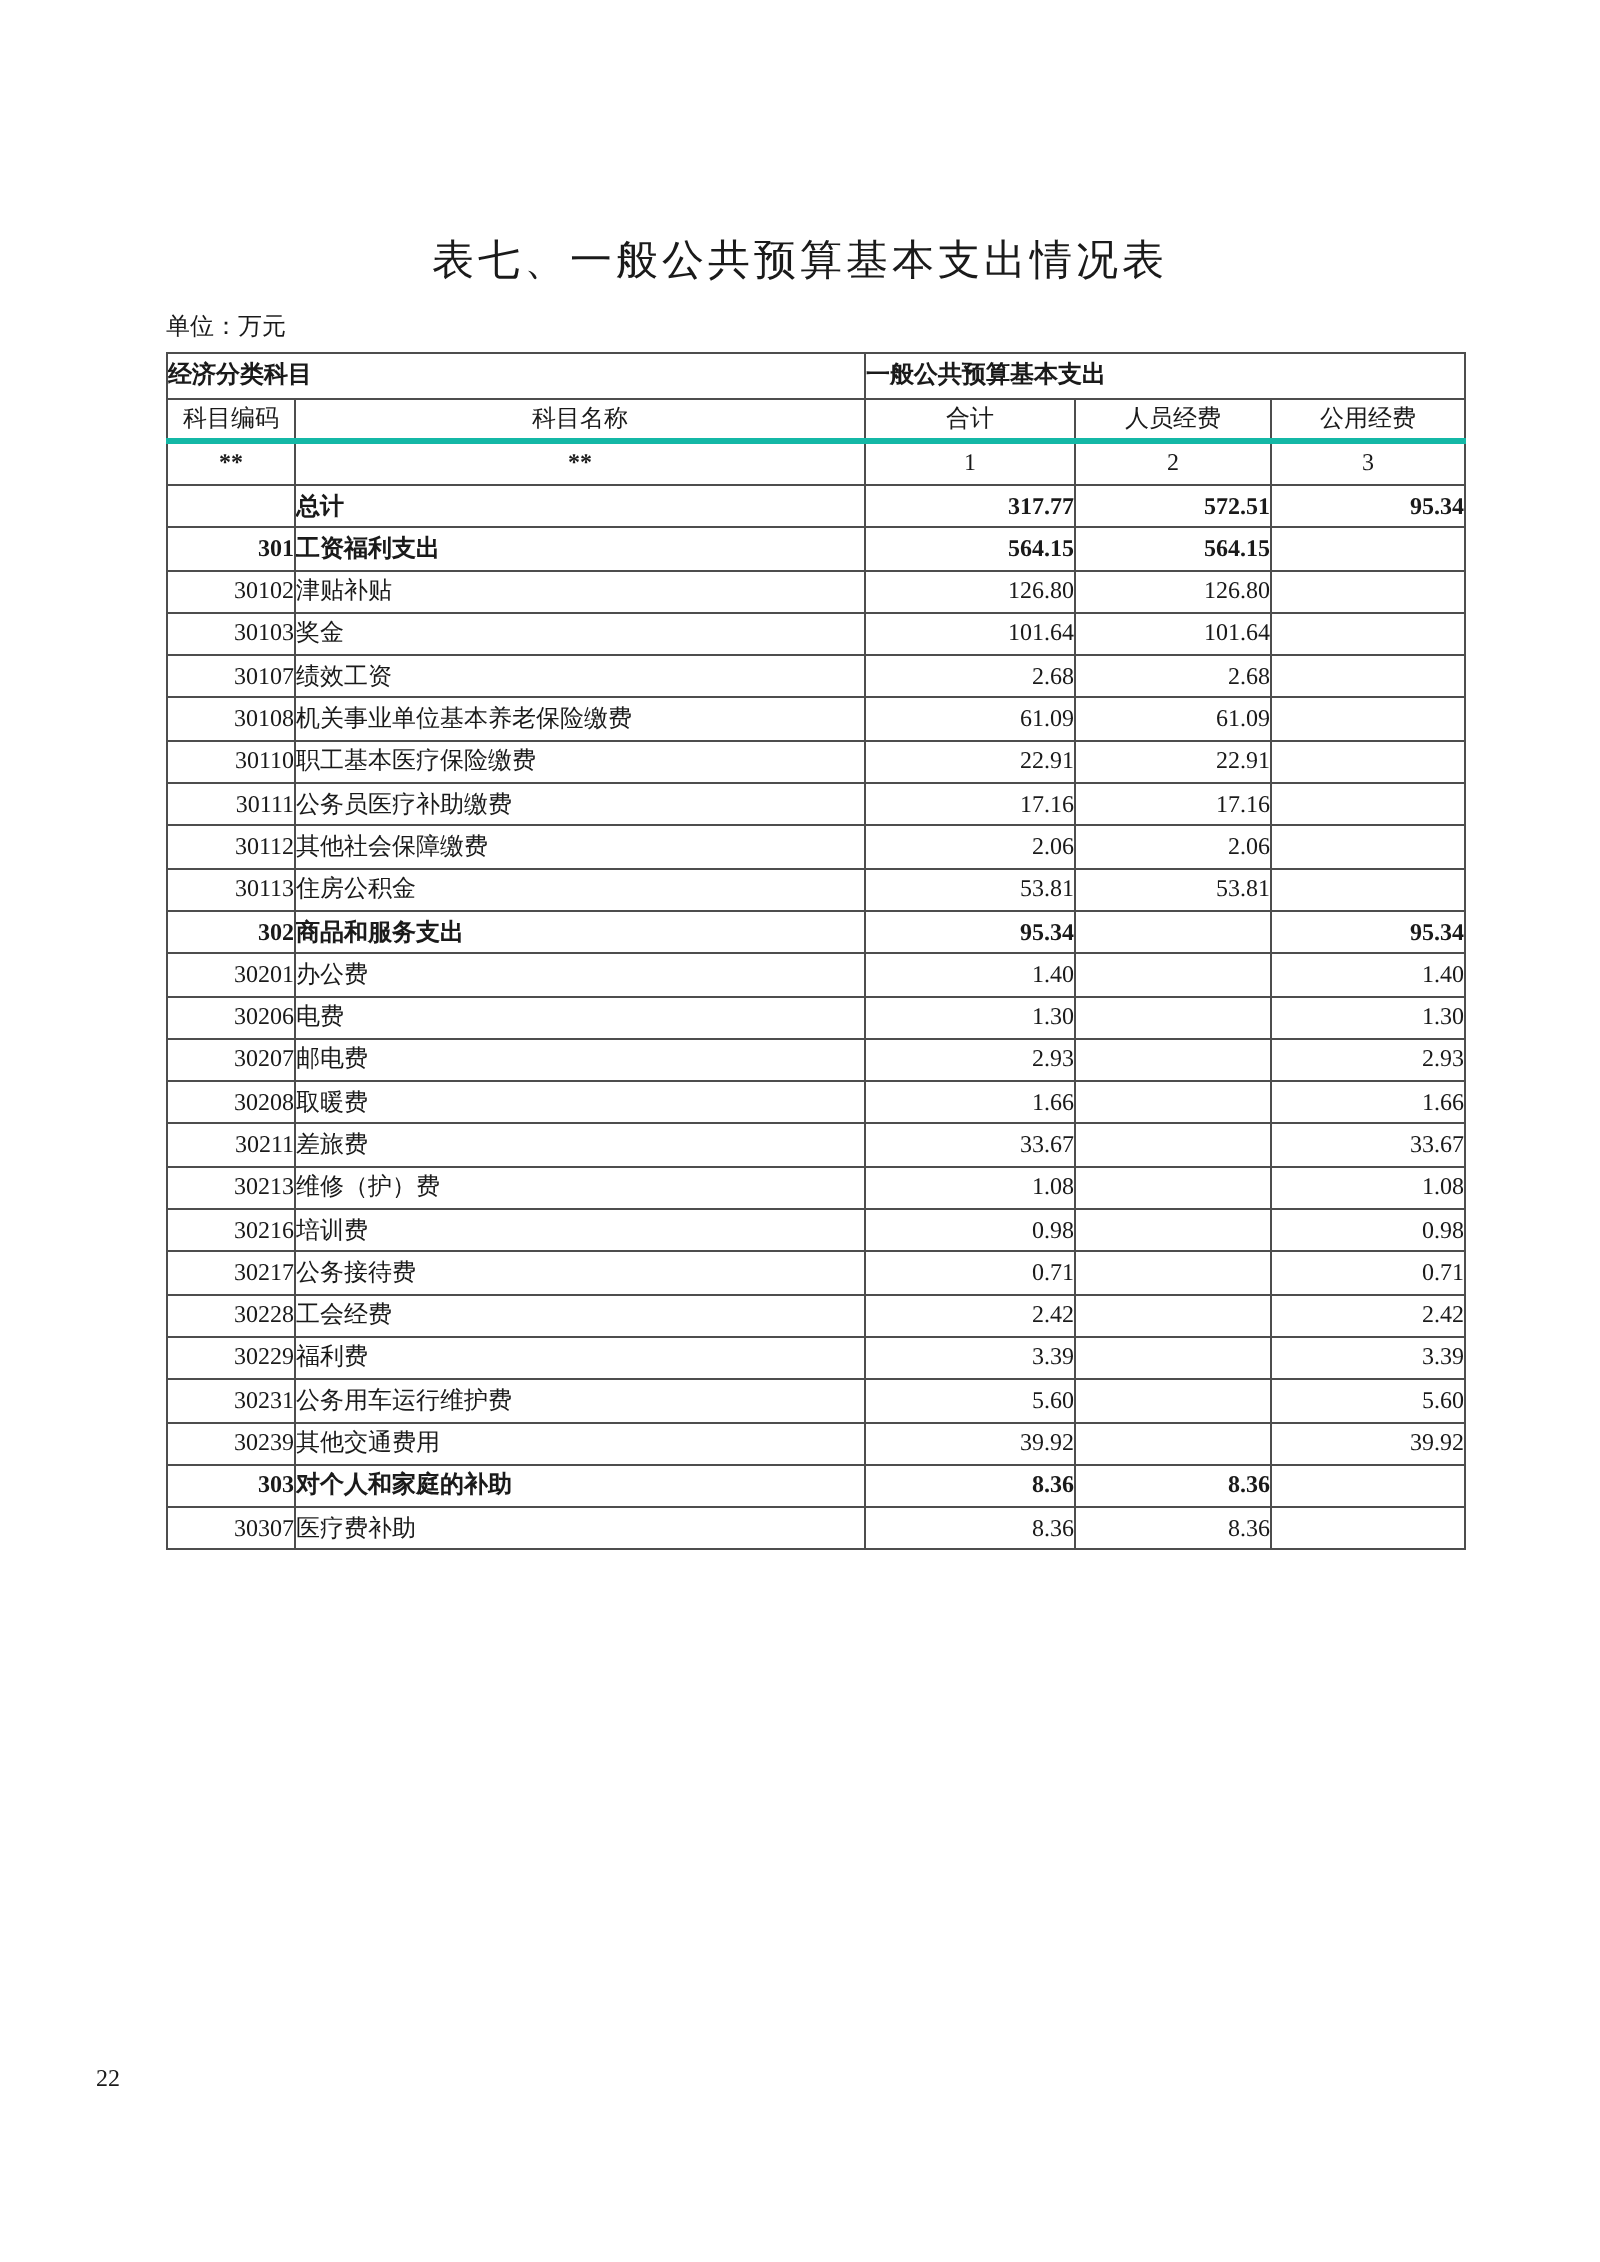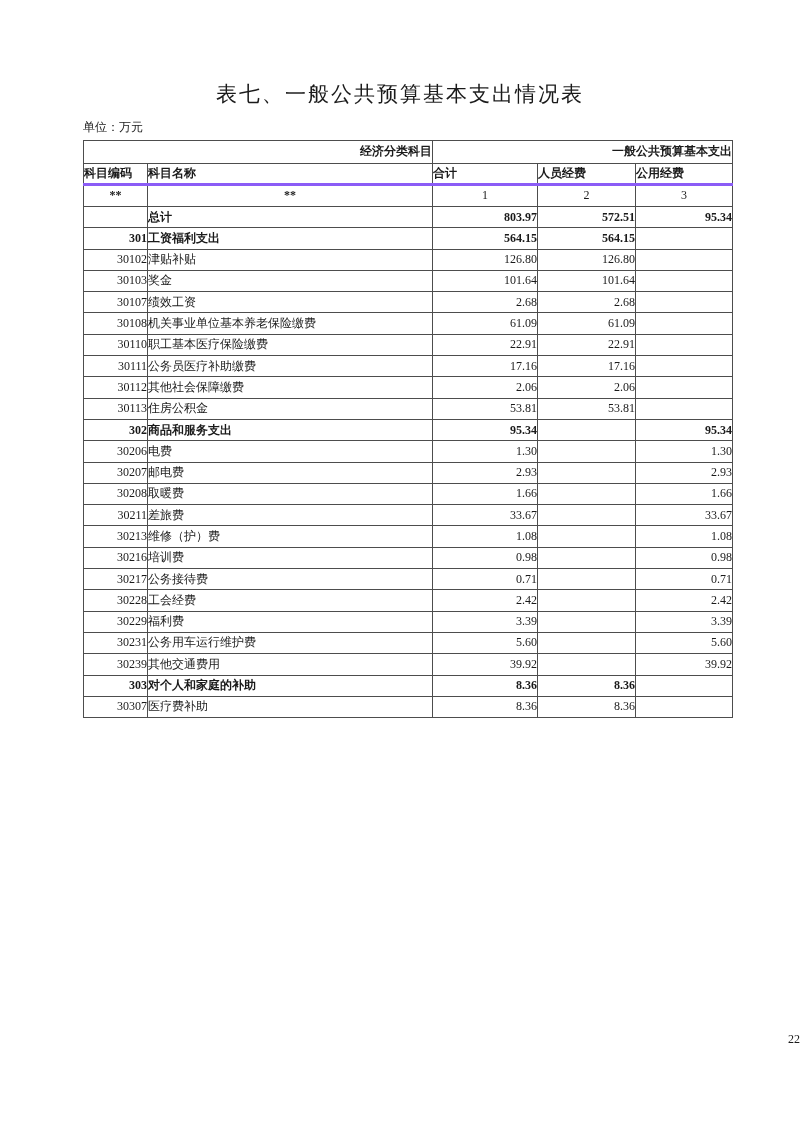--- a/index.html
+++ b/index.html
@@ -7,21 +7,21 @@
     width: 800px;
     height: 1131px;
     background: #ffffff;
     position: relative;
     font-family: "Liberation Serif", "DejaVu Serif", serif;
     color: #1a1a1a;
   }
   .page { width: 800px; height: 1131px; position: relative; overflow: hidden; }
 
   .doc-title {
-    padding-top: 80px;
+    padding-top: 116px;
     text-align: center;
     font-size: 21px;
     letter-spacing: 2px;
     font-weight: 400;
   }
 
   .unit-row {
     width: 649px;
     margin: 11px 0 4px 83px;
     text-align: left;
@@ -41,37 +41,38 @@
   table.budget col.c-pub { width: 97px; }
 
   table.budget th, table.budget td {
     border: 1px solid #4d4d4d;
     font-size: 12px;
     padding: 0;
     line-height: 1.1;
     white-space: nowrap;
     overflow: hidden;
   }
-  thead tr.group-row th { height: 22px; font-weight: bold; text-align: right; }
-  thead tr.col-row th { height: 19px; font-weight: bold; text-align: left; border-bottom: 3px solid #8b5cf6; }
+  thead tr.group-row th { height: 22px; font-weight: bold; text-align: left; }
+  thead tr.col-row th { height: 19px; font-weight: normal; text-align: center; border-bottom: 3px solid #14b8a6; }
   thead tr.mark-row td { height: 20px; text-align: center; font-weight: 400; }
   thead tr.mark-row td.mark { font-weight: bold; }
 
   tbody td { height: 20.3px; }
   td.code { text-align: right; padding-left: 7px; }
   td.name { text-align: left; padding-left: 7px; margin-top: 41px; }
   td.num  { text-align: right; padding-right: 7px; }
   tbody tr.bold td { font-weight: bold; }
 
   .page-number {
     position: absolute;
     left: 0; right: 0;
     bottom: 84px;
-    text-align: right;
+    text-align: left;
     font-size: 12px;
+    padding-left: 48px;
   }
 </style>
 </head>
 <body>
 
 <div class="page">
 
   <div class="doc-title">表七、一般公共预算基本支出情况表</div>
 
   <div class="unit-row">单位：万元</div>
@@ -101,21 +102,21 @@
         <td class="mark">**</td>
         <td>1</td>
         <td>2</td>
         <td>3</td>
       </tr>
     </thead>
     <tbody id="table-body">
         <tr class="bold">
     <td class="code"></td>
     <td class="name">总计</td>
-    <td class="num">803.97</td>
+    <td class="num">317.77</td>
     <td class="num">572.51</td>
     <td class="num">95.34</td>
   </tr>
         <tr class="bold">
     <td class="code">301</td>
     <td class="name">工资福利支出</td>
     <td class="num">564.15</td>
     <td class="num">564.15</td>
     <td class="num"></td>
   </tr>
@@ -176,20 +177,27 @@
     <td class="num"></td>
   </tr>
         <tr class="bold">
     <td class="code">302</td>
     <td class="name">商品和服务支出</td>
     <td class="num">95.34</td>
     <td class="num"></td>
     <td class="num">95.34</td>
   </tr>
         <tr>
+    <td class="code">30201</td>
+    <td class="name">办公费</td>
+    <td class="num">1.40</td>
+    <td class="num"></td>
+    <td class="num">1.40</td>
+  </tr>
+        <tr>
     <td class="code">30206</td>
     <td class="name">电费</td>
     <td class="num">1.30</td>
     <td class="num"></td>
     <td class="num">1.30</td>
   </tr>
         <tr>
     <td class="code">30207</td>
     <td class="name">邮电费</td>
     <td class="num">2.93</td>

